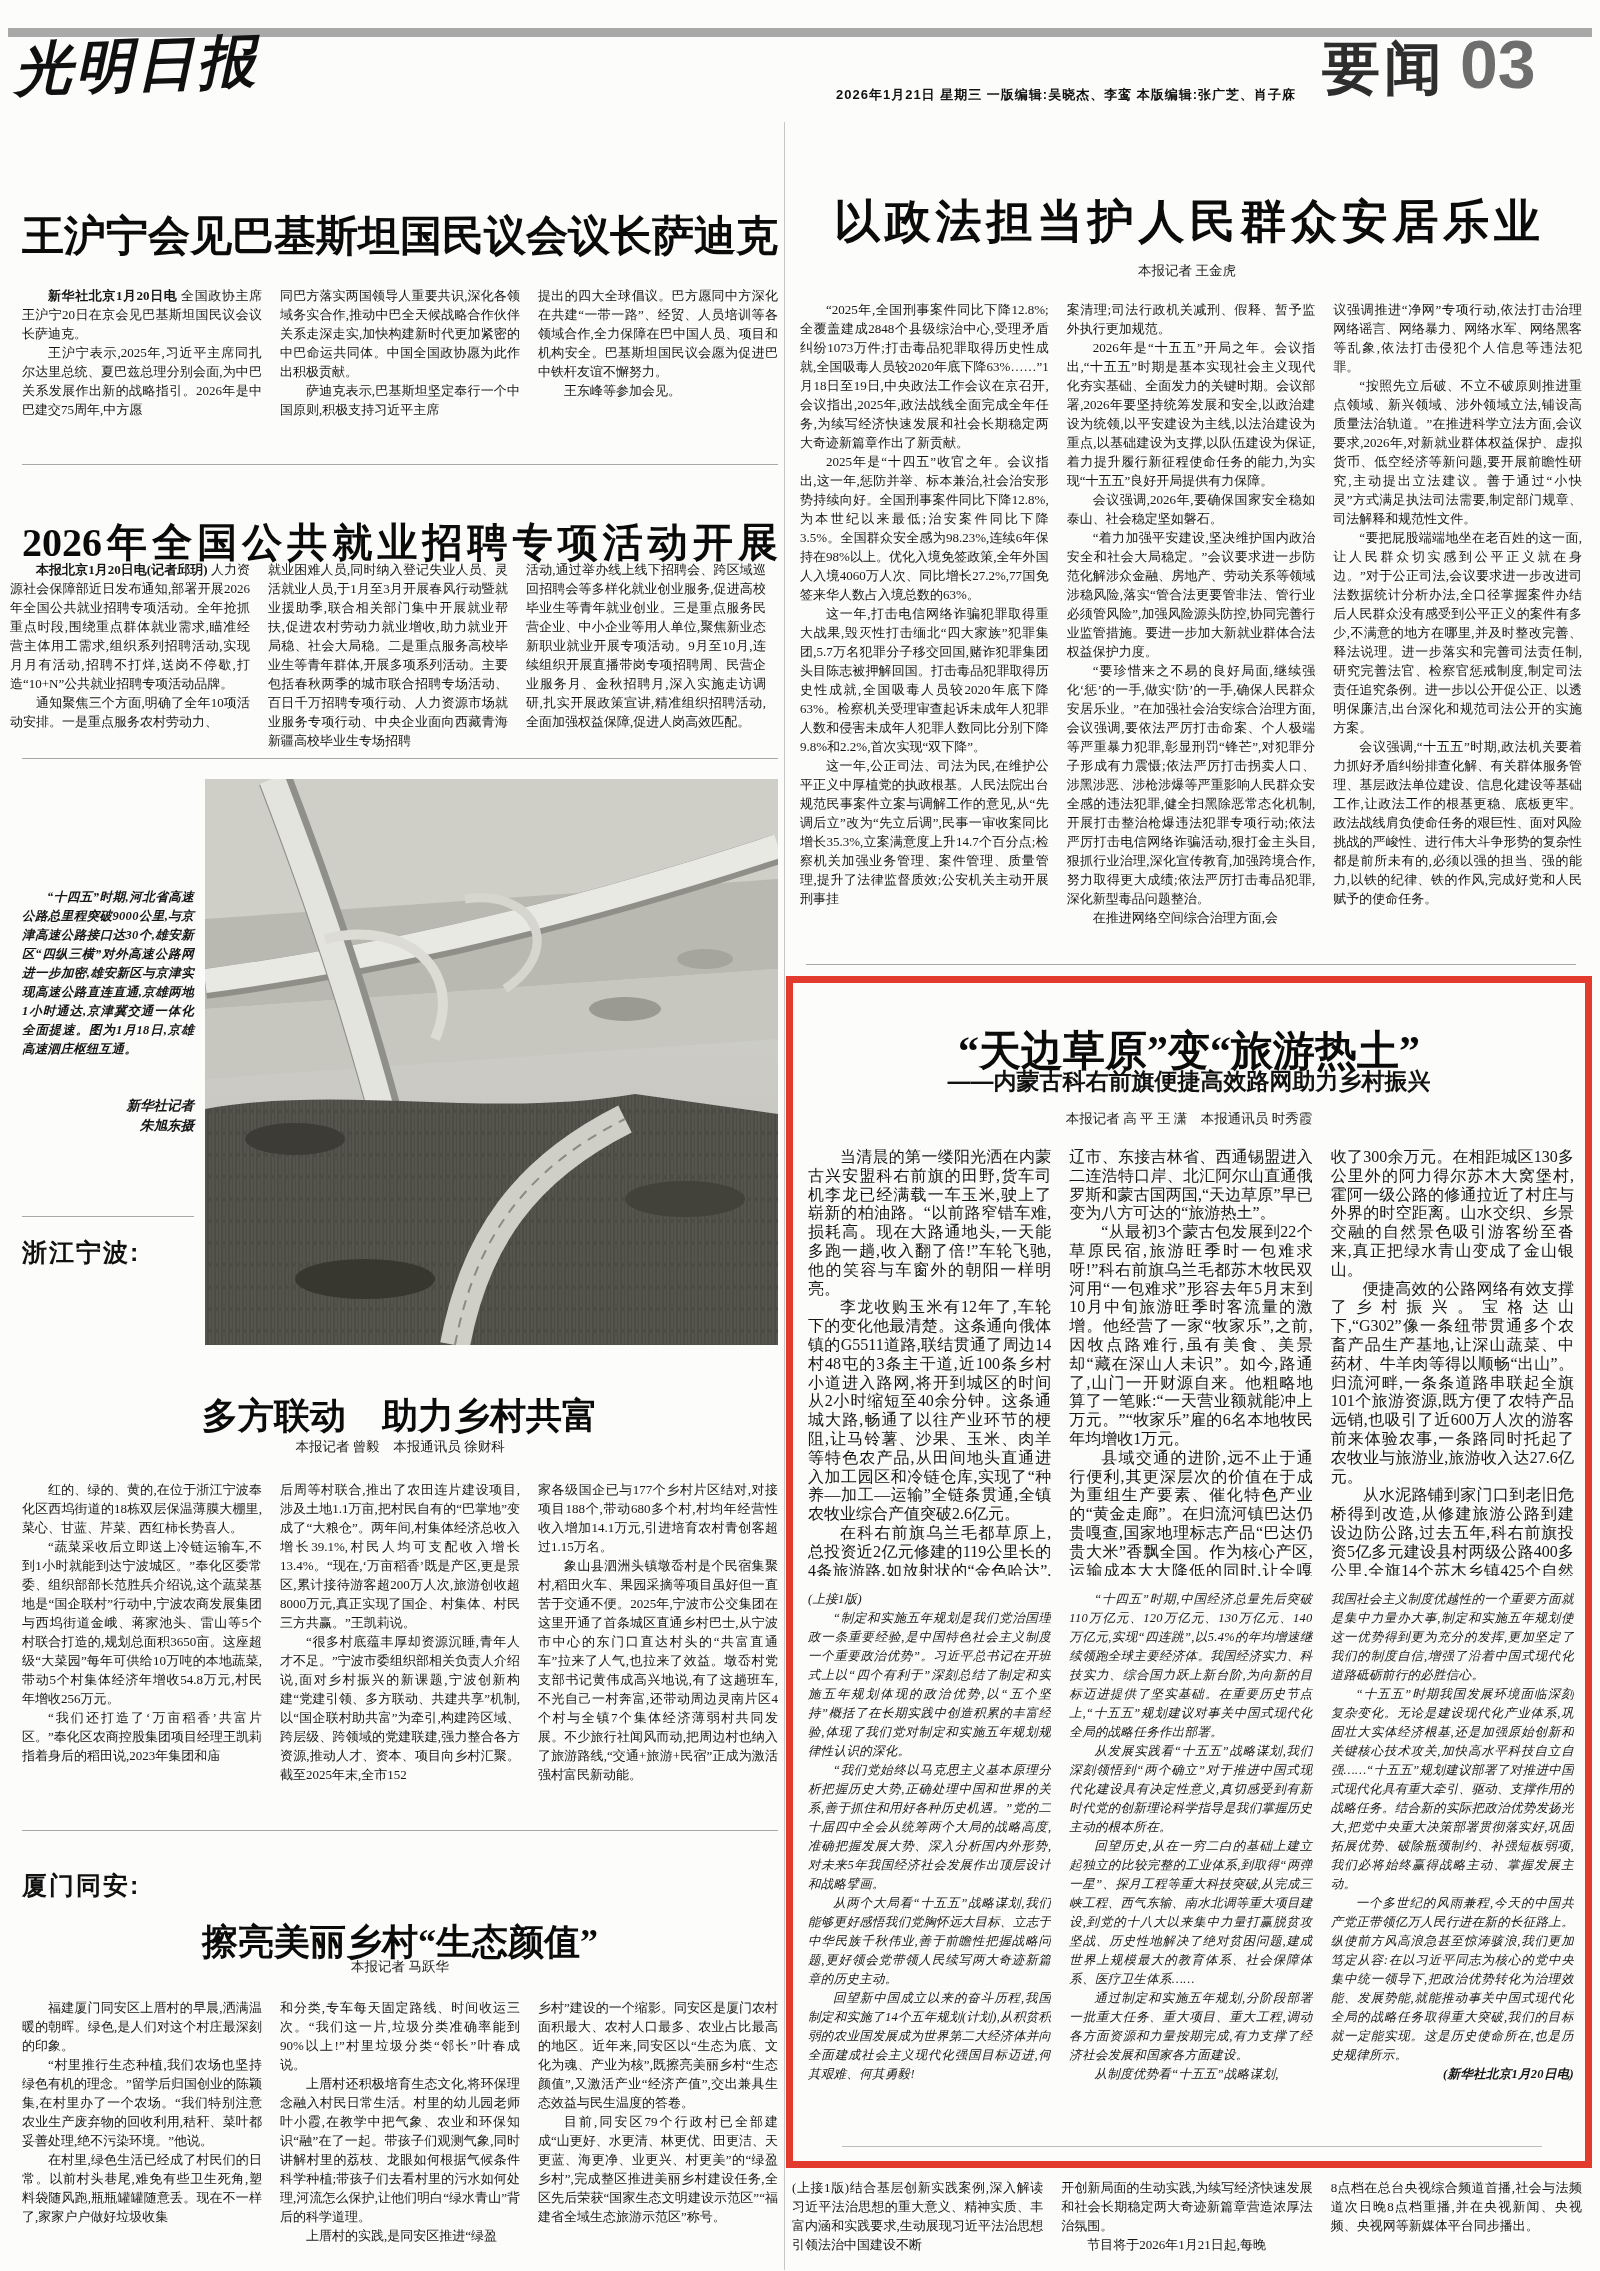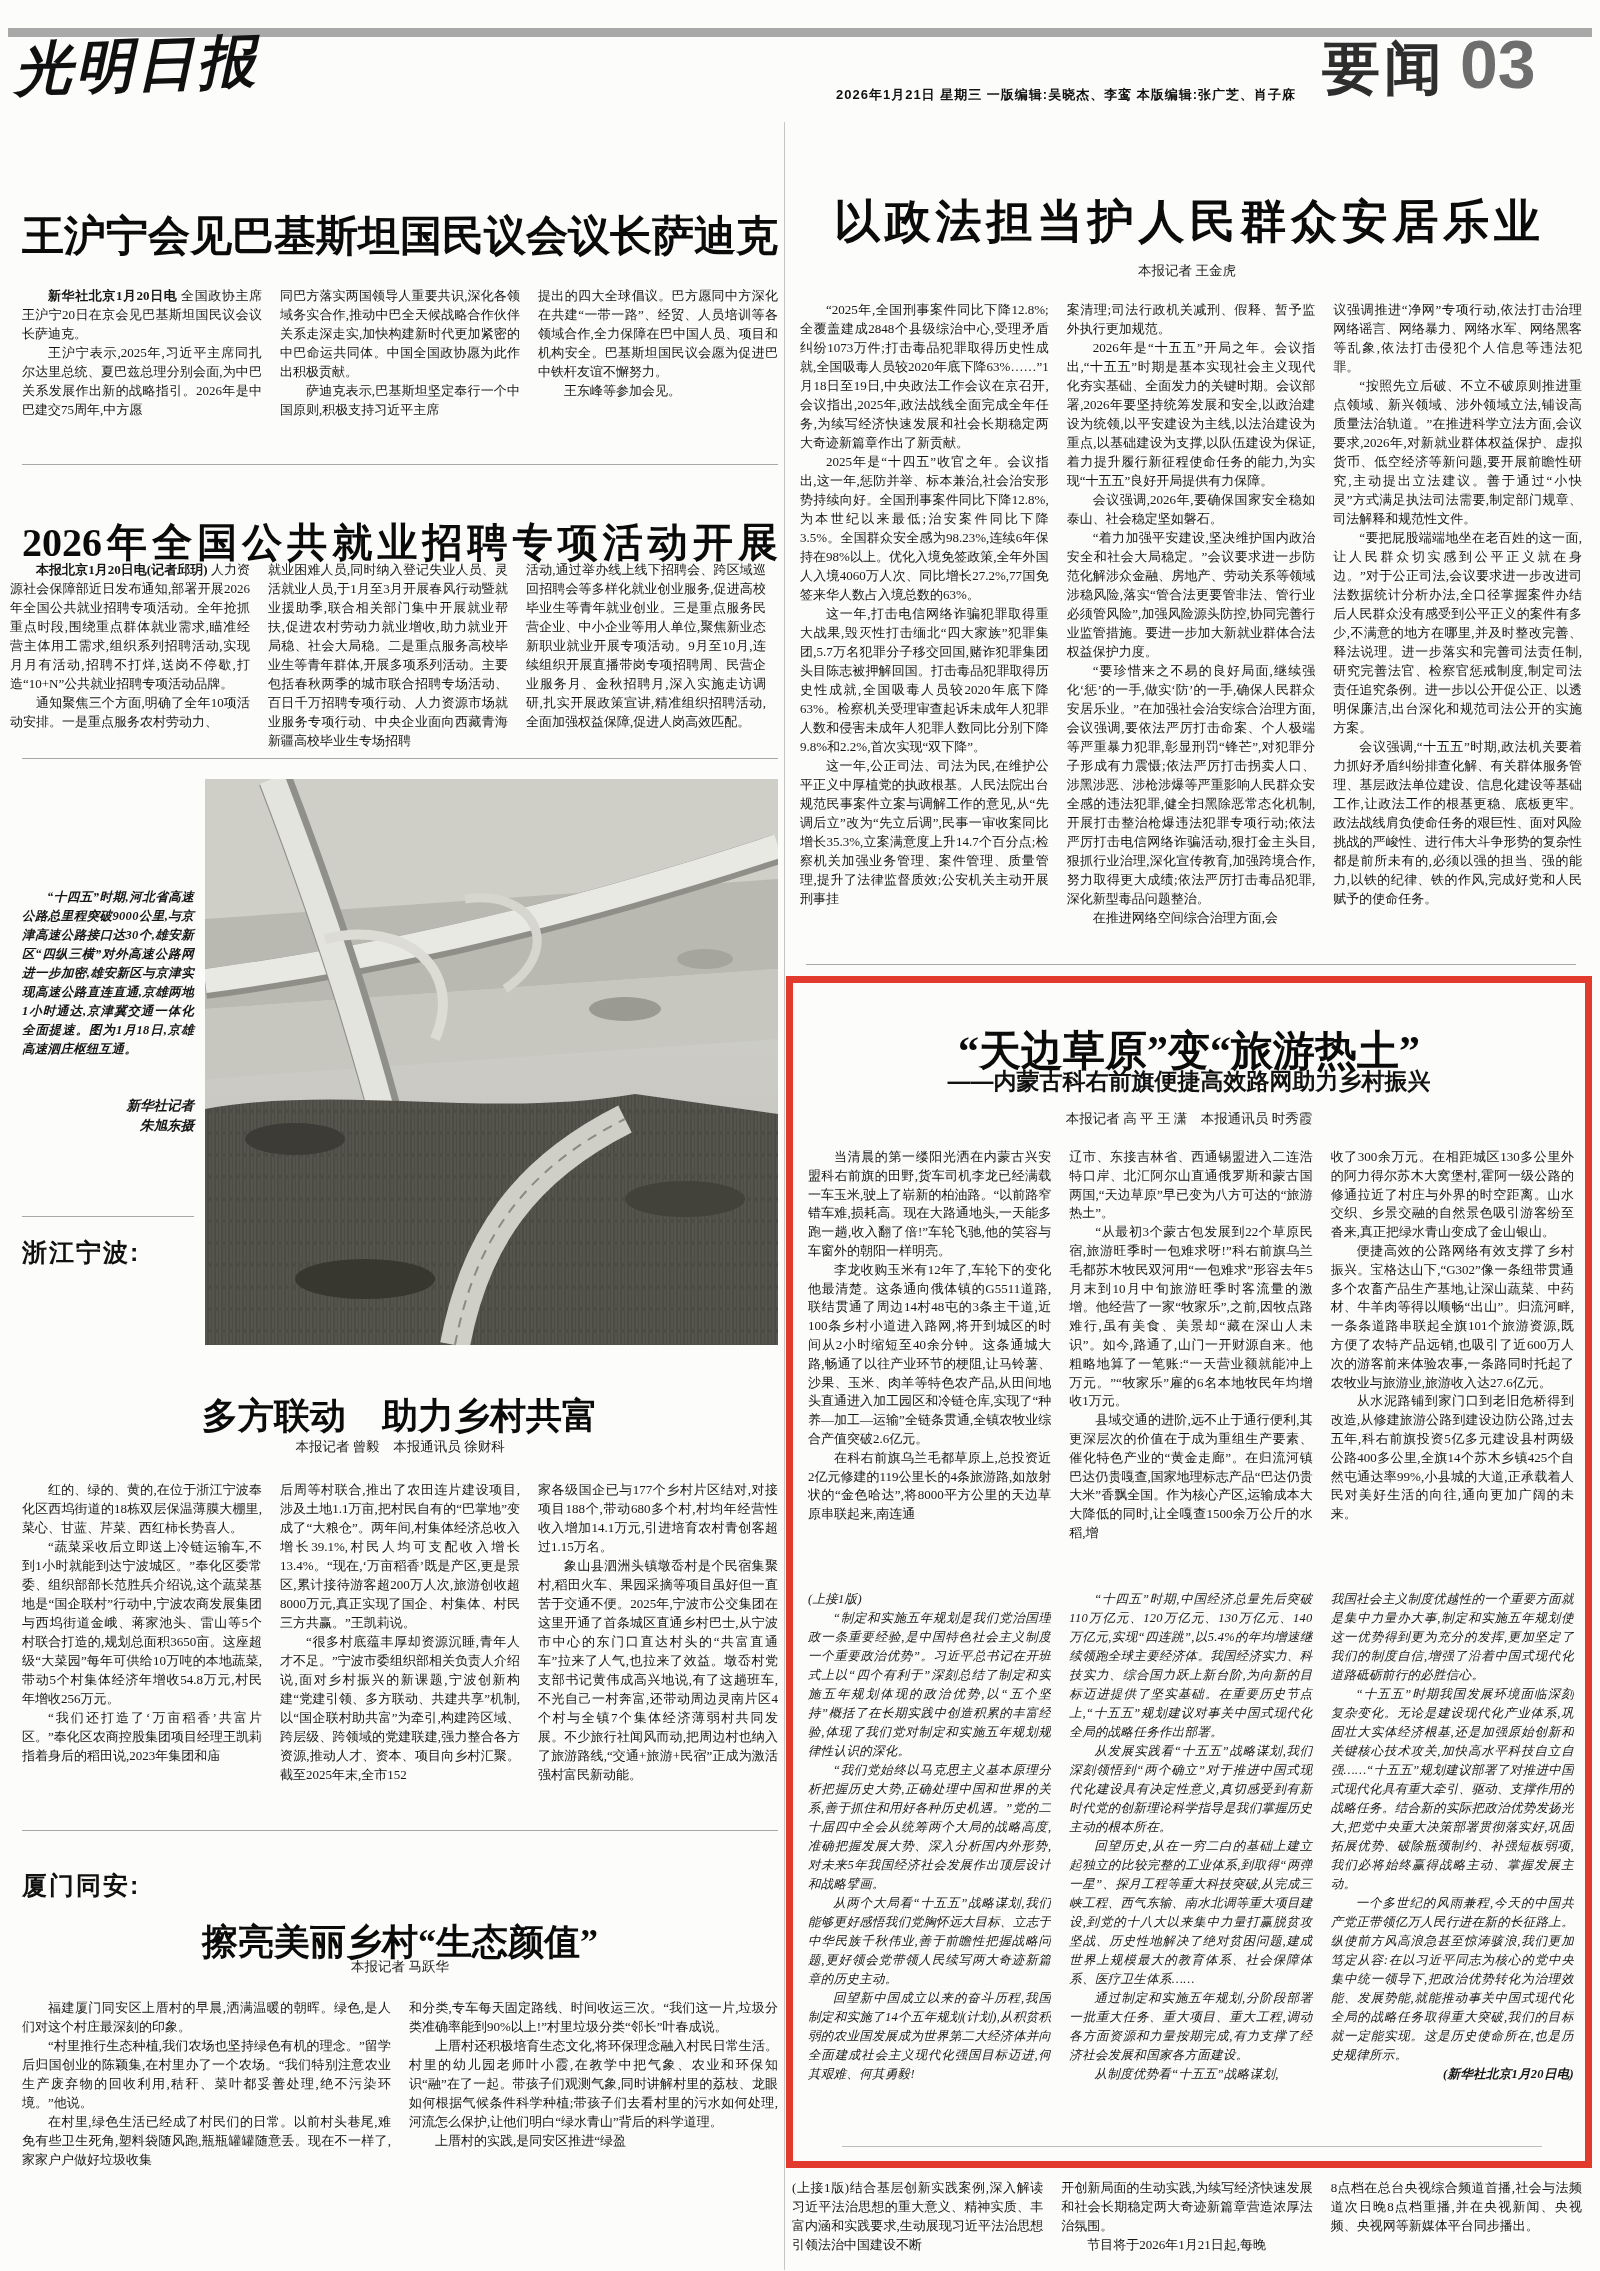--- a/index.html
+++ b/index.html
@@ -50,21 +50,21 @@
   #a5b{left:22px;top:1998px;width:756px;height:273px;overflow:hidden;}
   
   #a2h{left:834px;top:160px;width:706px;font-size:46px;line-height:62px;height:64px;overflow:hidden;}
   #a2by{left:792px;top:262px;width:790px;}
   #a2b{left:800px;top:300px;width:782px;height:662px;overflow:hidden;}
   #d5{left:806px;top:964px;width:770px;}
   #redbox{left:786px;top:976px;width:806px;height:1192px;border:7px solid #e23b2d;box-sizing:border-box;}
   #rbh{left:786px;top:1000px;width:806px;font-size:42px;line-height:1.1;}
   #rbsub{left:786px;top:1068px;width:806px;font:bold 23px/1.2 "Liberation Sans",sans-serif;color:#111;}
   #rbby{left:786px;top:1110px;width:806px;}
-  #rbb{left:808px;top:1148px;width:766px;height:428px;overflow:hidden;font-size:13px;line-height:18.8px;}
+  #rbb{left:808px;top:1148px;width:766px;height:428px;overflow:hidden;font-size:16px;line-height:18.8px;}
   #rb2{left:808px;top:1590px;width:766px;height:552px;overflow:hidden;}
   #d6{left:842px;top:2146px;width:700px;background:#bdbdbb;}
   #strip{left:792px;top:2178px;width:790px;height:92px;overflow:hidden;}
 </style>
 </head>
 <body>
 
 <div class="page">
 
   <div class="abs" id="topbar"></div>
@@ -184,20 +184,24 @@
       <div>
           <p class="para">福建厦门同安区上厝村的早晨,洒满温暖的朝晖。绿色,是人们对这个村庄最深刻的印象。</p>
           <p class="para">“村里推行生态种植,我们农场也坚持绿色有机的理念。”留学后归国创业的陈颖集,在村里办了一个农场。“我们特别注意农业生产废弃物的回收利用,秸秆、菜叶都妥善处理,绝不污染环境。”他说。</p>
           <p class="para">在村里,绿色生活已经成了村民们的日常。以前村头巷尾,难免有些卫生死角,塑料袋随风跑,瓶瓶罐罐随意丢。现在不一样了,家家户户做好垃圾收集</p>
         </div>
       <div>
           <p class="para cont">和分类,专车每天固定路线、时间收运三次。“我们这一片,垃圾分类准确率能到90%以上!”村里垃圾分类“邻长”叶春成说。</p>
           <p class="para">上厝村还积极培育生态文化,将环保理念融入村民日常生活。村里的幼儿园老师叶小霞,在教学中把气象、农业和环保知识“融”在了一起。带孩子们观测气象,同时讲解村里的荔枝、龙眼如何根据气候条件科学种植;带孩子们去看村里的污水如何处理,河流怎么保护,让他们明白“绿水青山”背后的科学道理。</p>
           <p class="para">上厝村的实践,是同安区推进“绿盈</p>
         </div>
+      <div>
+          <p class="para cont">乡村”建设的一个缩影。同安区是厦门农村面积最大、农村人口最多、农业占比最高的地区。近年来,同安区以“生态为底、文化为魂、产业为核”,既擦亮美丽乡村“生态颜值”,又激活产业“经济产值”,交出兼具生态效益与民生温度的答卷。</p>
+          <p class="para">目前,同安区79个行政村已全部建成“山更好、水更清、林更优、田更洁、天更蓝、海更净、业更兴、村更美”的“绿盈乡村”,完成整区推进美丽乡村建设任务,全区先后荣获“国家生态文明建设示范区”“福建省全域生态旅游示范区”称号。</p>
+        </div>
     </div>
   </section>
 
   <section>
     <h1 class="abs hl jall" id="a2h">以政法担当护人民群众安居乐业</h1>
     <div class="abs byline ctr" id="a2by">本报记者 王金虎</div>
     <div class="abs bt cols" id="a2b">
       <div>
           <p class="para">“2025年,全国刑事案件同比下降12.8%;全覆盖建成2848个县级综治中心,受理矛盾纠纷1073万件;打击毒品犯罪取得历史性成就,全国吸毒人员较2020年底下降63%……”1月18日至19日,中央政法工作会议在京召开,会议指出,2025年,政法战线全面完成全年任务,为续写经济快速发展和社会长期稳定两大奇迹新篇章作出了新贡献。</p>
           <p class="para">2025年是“十四五”收官之年。会议指出,这一年,惩防并举、标本兼治,社会治安形势持续向好。全国刑事案件同比下降12.8%,为本世纪以来最低;治安案件同比下降3.5%。全国群众安全感为98.23%,连续6年保持在98%以上。优化入境免签政策,全年外国人入境4060万人次、同比增长27.2%,77国免签来华人数占入境总数的63%。</p>

